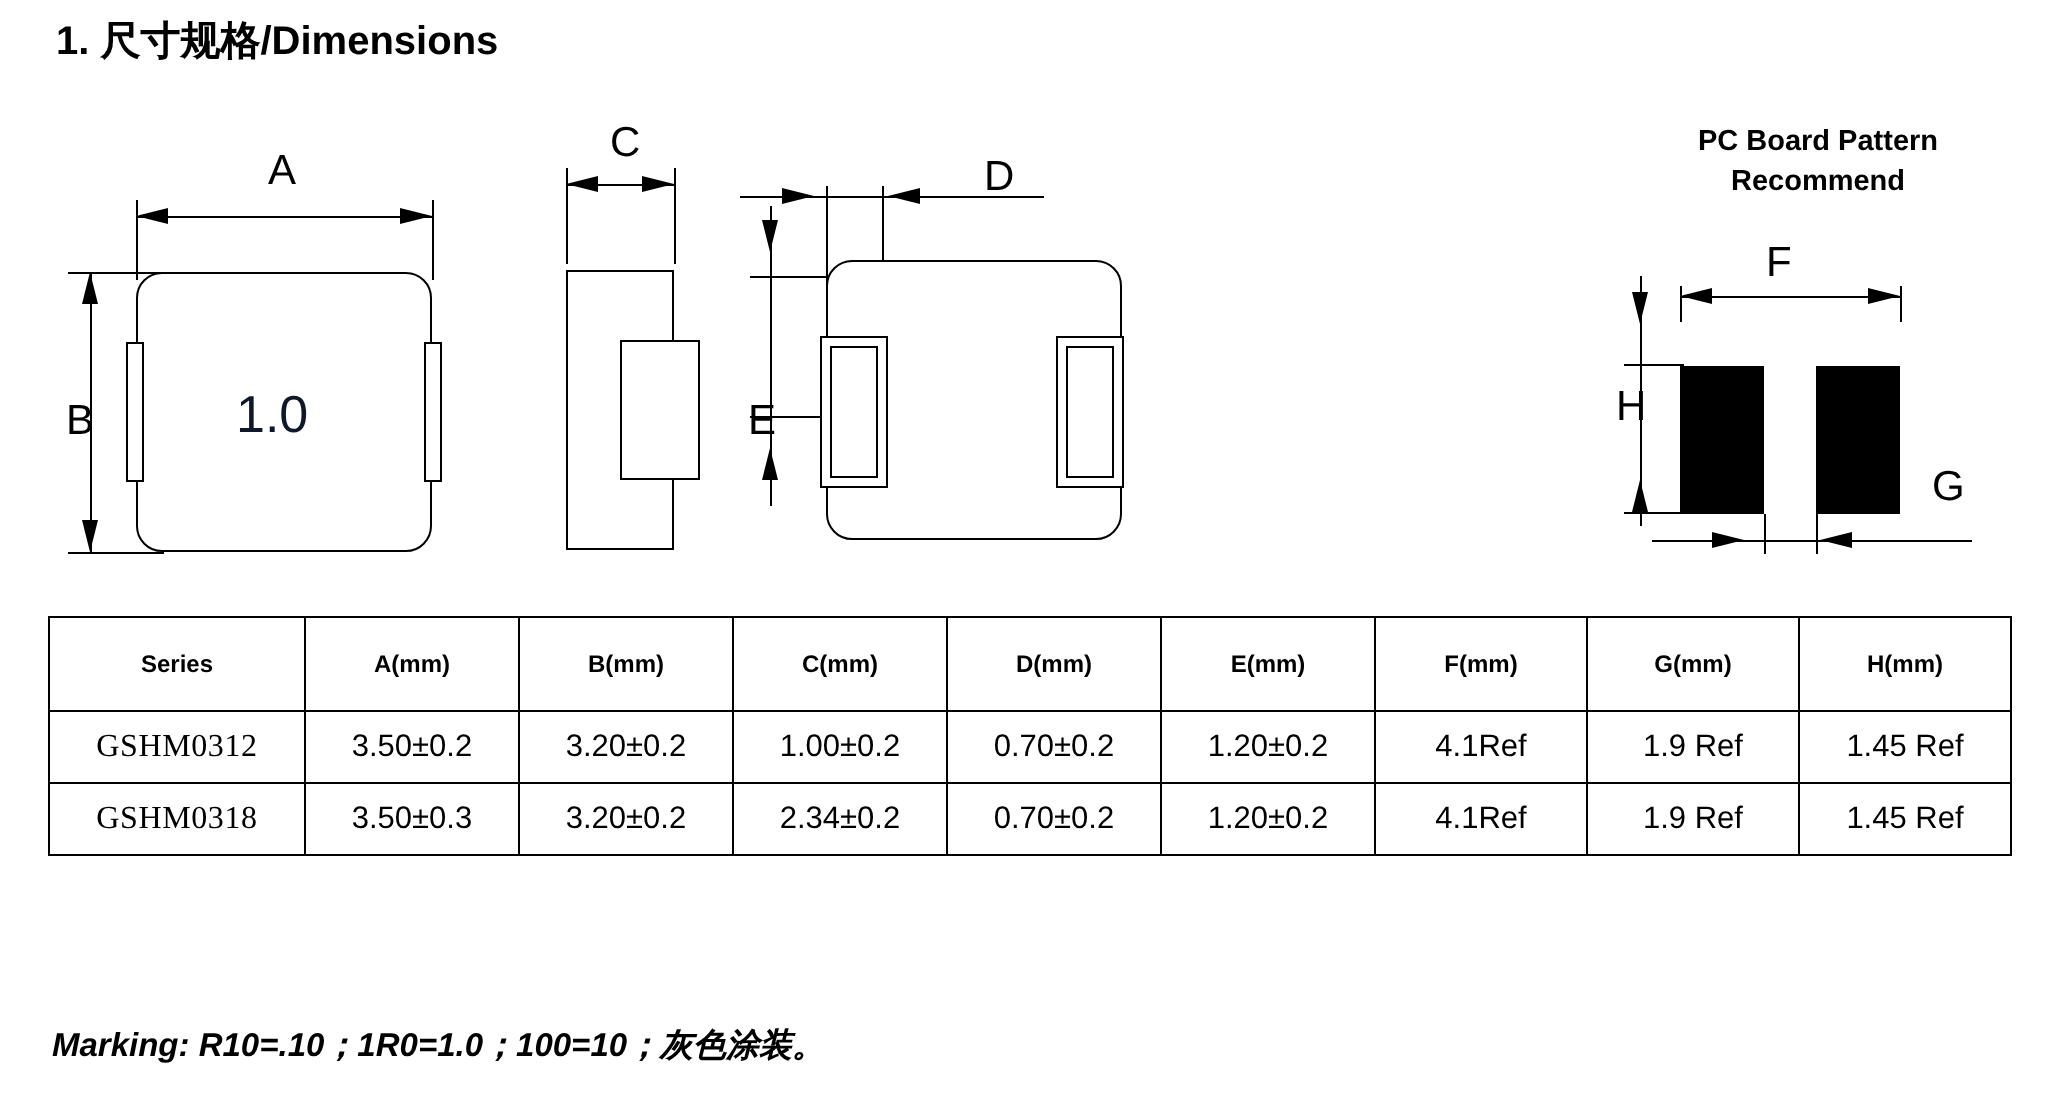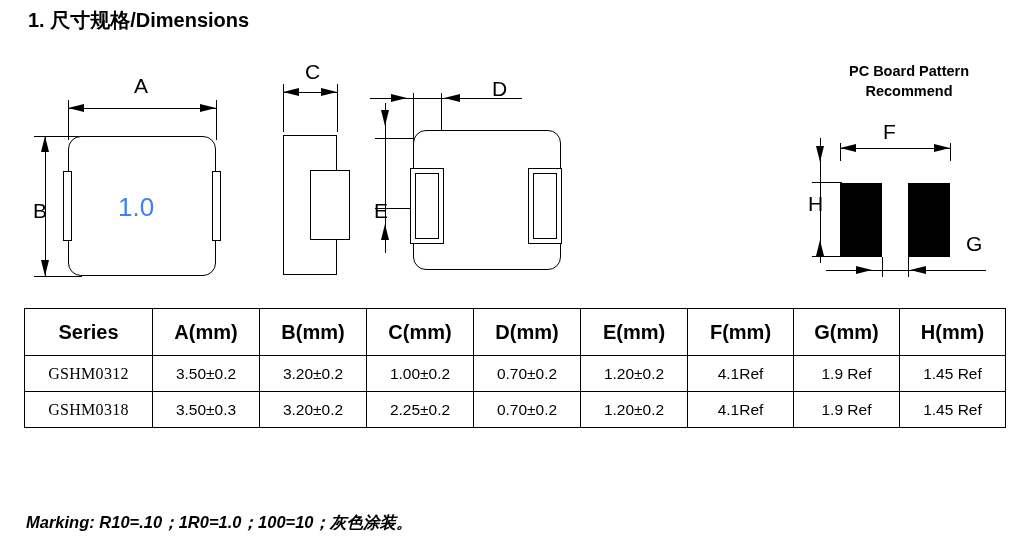--- a/index.html
+++ b/index.html
@@ -80,21 +80,21 @@
     box-sizing: border-box;
   }
   .pad-black {
     position: absolute;
     background: #000;
   }
 
   .marking-text {
     position: absolute;
     font-size: 26px;
-    color: #3b82f6;
+    color: #0f172a;
     font-family: "Liberation Sans", sans-serif;
   }
 
   .recommend-title {
     position: absolute;
     font-size: 14.5px;
     font-weight: bold;
     text-align: center;
     line-height: 1.35;
     white-space: nowrap;
@@ -114,21 +114,21 @@
     text-align: center;
     font-size: 15.5px;
     padding: 0;
     height: 35px;
     color: #000;
     background: #fff;
   }
   #dim-table thead th {
     height: 46px;
     font-weight: bold;
-    font-size: 20px;
+    font-size: 12px;
     font-family: "Liberation Sans", sans-serif;
   }
   #dim-table tbody td {
     font-weight: normal;
   }
   #dim-table tbody td.series-cell {
     font-family: "Liberation Serif", serif;
     font-size: 16px;
     letter-spacing: 0.3px;
   }
@@ -283,21 +283,21 @@
       <td>0.70±0.2</td>
       <td>1.20±0.2</td>
       <td>4.1Ref</td>
       <td>1.9 Ref</td>
       <td>1.45 Ref</td>
     </tr>
     <tr>
       <td class="series-cell">GSHM0318</td>
       <td>3.50±0.3</td>
       <td>3.20±0.2</td>
-      <td>2.25±0.2</td>
+      <td>2.34±0.2</td>
       <td>0.70±0.2</td>
       <td>1.20±0.2</td>
       <td>4.1Ref</td>
       <td>1.9 Ref</td>
       <td>1.45 Ref</td>
     </tr>
   </tbody>
 </table>
 
 <div id="marking-note">Marking: R10=.10；1R0=1.0；100=10；灰色涂装。</div>

